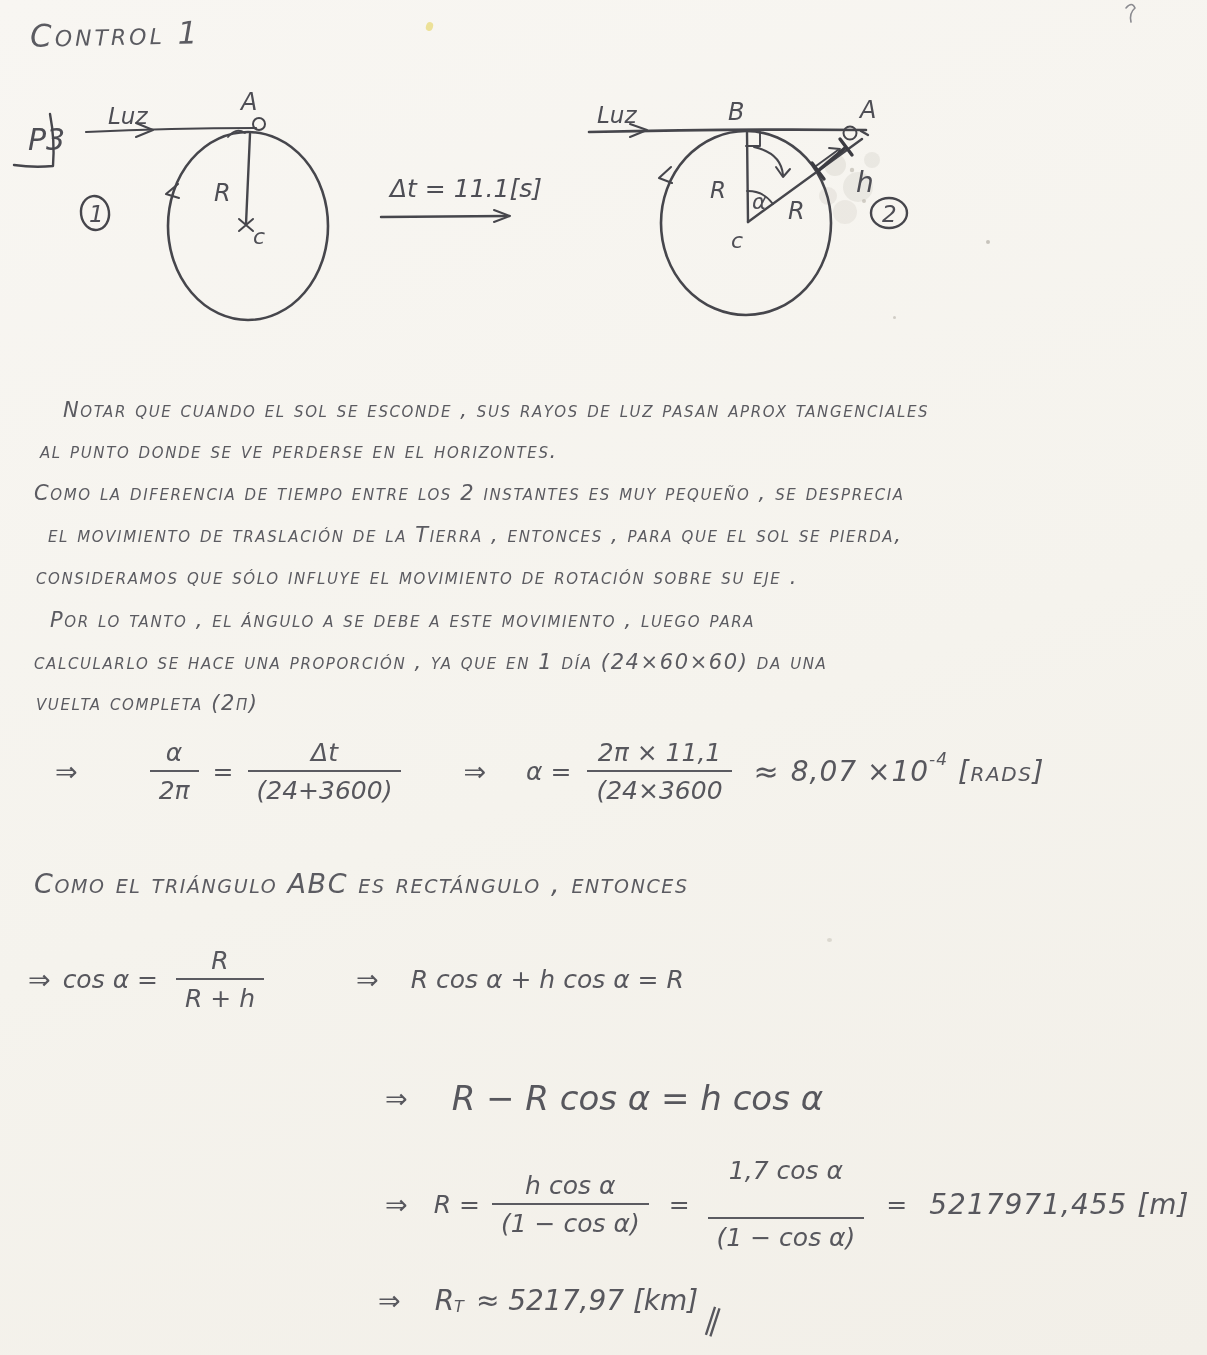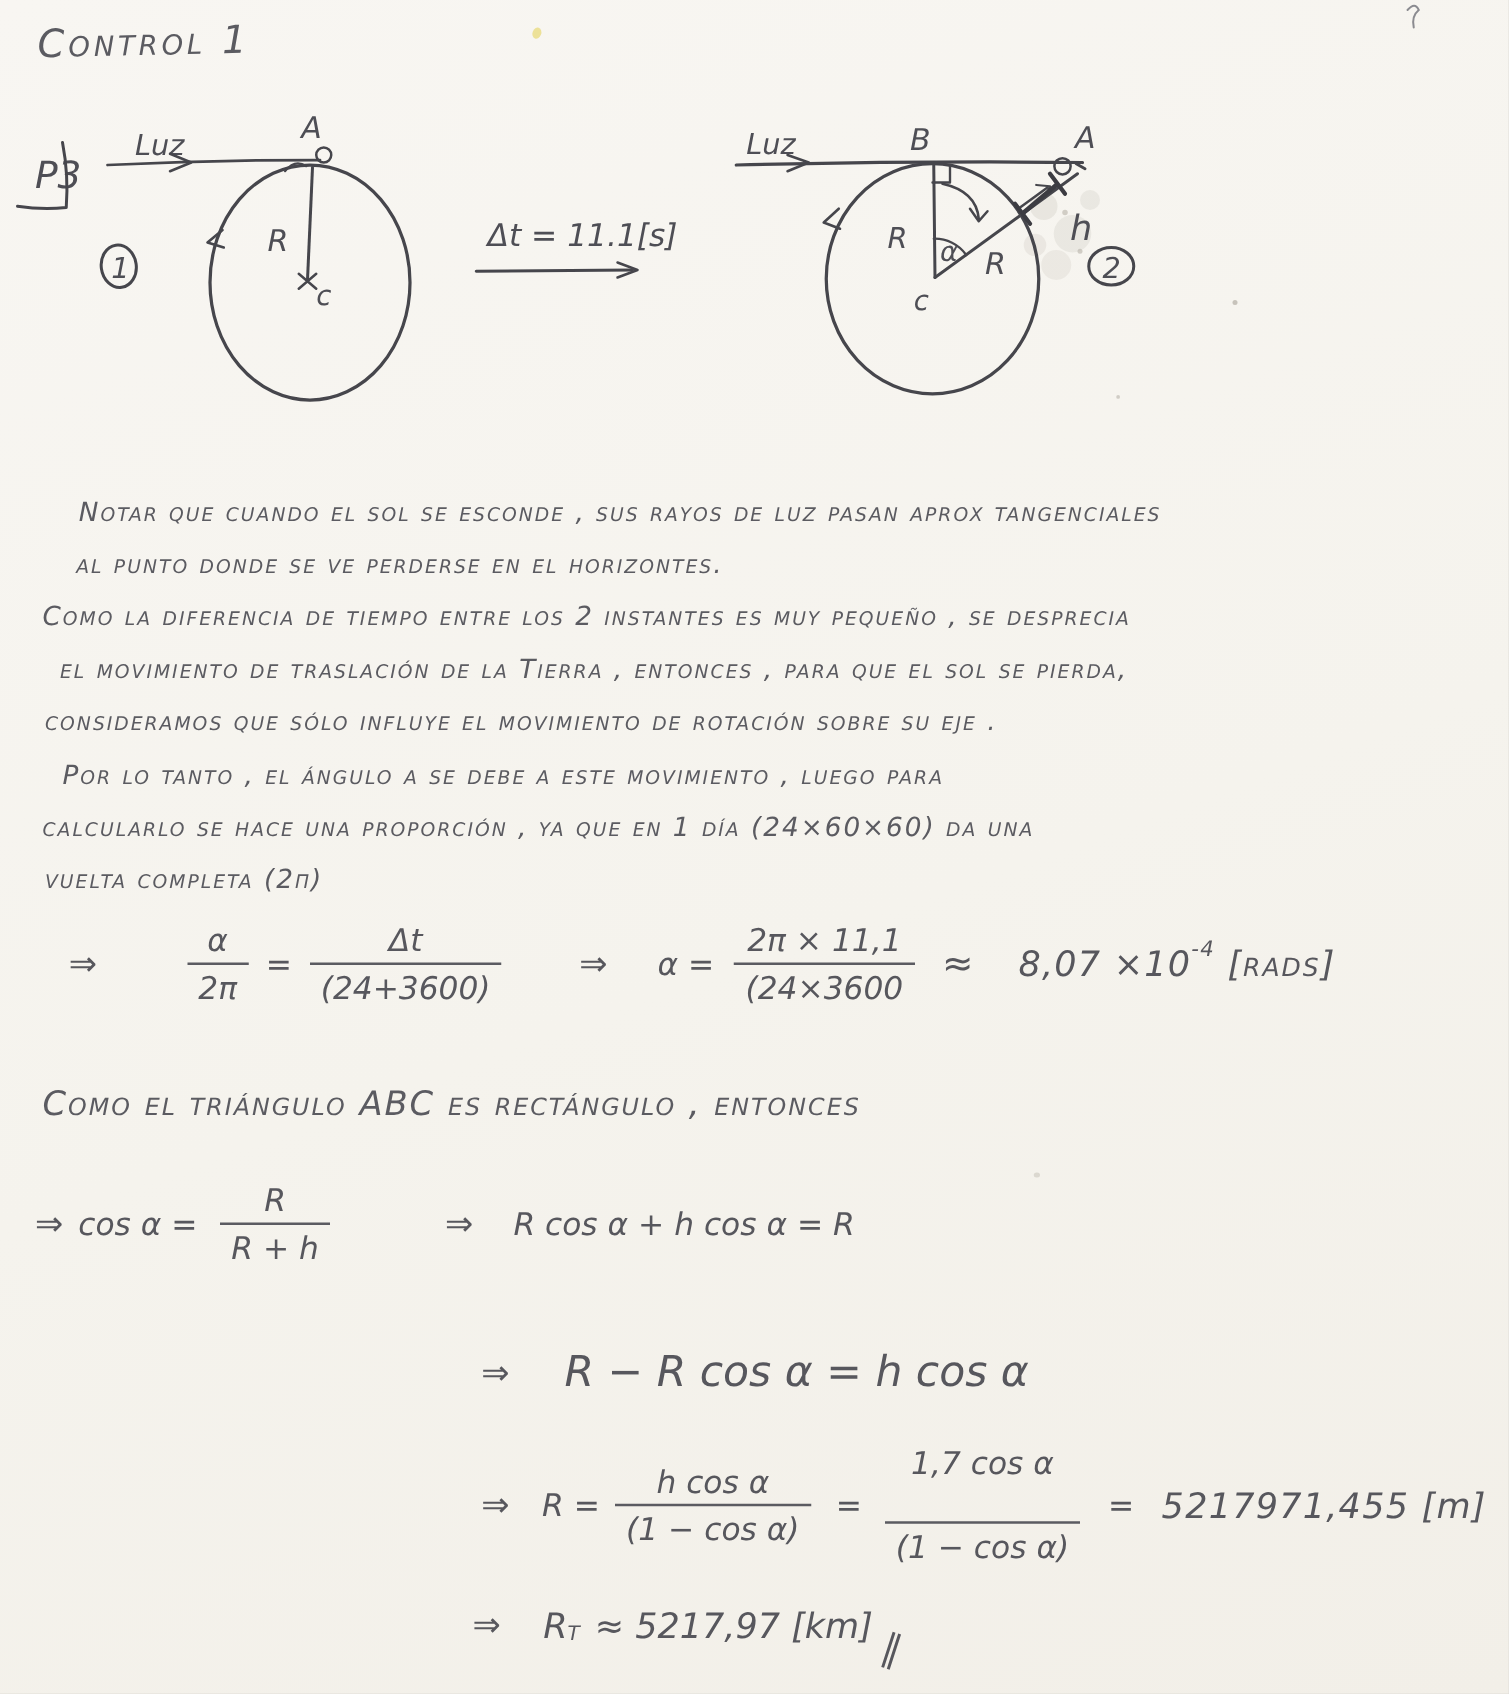--- a/index.html
+++ b/index.html
@@ -115,21 +115,21 @@
       <text x="788" y="219" font-size="24" stroke="none">R</text>
       <text x="731" y="248" font-size="22" stroke="none">c</text>
 
       <ellipse cx="889" cy="213" rx="18" ry="15"></ellipse>
       <text x="882" y="222" font-size="23" stroke="none">2</text>
     </g>
   </svg>
 
   <div>
     <div class="note-line hand caps" style="left:63px; top:352px;">Notar que cuando el sol se esconde , sus rayos de luz pasan aprox tangenciales</div>
-    <div class="note-line hand caps" style="left:61px; top:393px;">al punto donde se ve perderse en el horizontes.</div>
+    <div class="note-line hand caps" style="left:40px; top:393px;">al punto donde se ve perderse en el horizontes.</div>
     <div class="note-line hand caps" style="left:34px; top:435px;">Como la diferencia de tiempo entre los 2 instantes es muy pequeño , se desprecia</div>
     <div class="note-line hand caps" style="left:48px; top:477px;">el movimiento de traslación de la Tierra , entonces , para que el sol se pierda,</div>
     <div class="note-line hand caps" style="left:36px; top:519px;">consideramos que sólo influye el movimiento de rotación sobre su eje .</div>
     <div class="note-line hand caps" style="left:50px; top:562px;">Por lo tanto , el ángulo α se debe a este movimiento , luego para</div>
     <div class="note-line hand caps" style="left:34px; top:604px;">calcularlo se hace una proporción , ya que en 1 día (24×60×60) da una</div>
     <div class="note-line hand caps" style="left:36px; top:645px;">vuelta completa (2π)</div>
   </div>
 
   <div class="eq-row" style="left:55px; top:738px;">
     <span class="arrow">⇒</span>
@@ -142,21 +142,21 @@
       <span class="num">Δt</span>
       <span class="den">(24+3600)</span>
     </span>
     <span class="arrow" style="margin-left:62px;">⇒</span>
     <span style="margin-left:40px;">α =</span>
     <span class="frac" style="margin-left:16px;">
       <span class="num">2π × 11,1</span>
       <span class="den">(24×3600</span>
     </span>
     <span style="margin-left:22px; font-size:30px;">≈</span>
-    <span class="result" style="margin-left:36px;"><span>8,07 ×10</span><sup class="exp">-4</sup> <span class="caps">[rads]</span></span>
+    <span class="result" style="margin-left:12px;"><span>8,07 ×10</span><sup class="exp">-4</sup> <span class="caps">[rads]</span></span>
   </div>
 
   <div class="tri-note hand caps" style="left:34px; top:868px;">Como el triángulo ABC es rectángulo , entonces</div>
 
   <div class="eq-row" style="left:28px; top:946px;">
     <span class="arrow">⇒</span>
     <span style="margin-left:12px;">cos α =</span>
     <span class="frac" style="margin-left:18px;">
       <span class="num">R</span>
       <span class="den">R + h</span>

